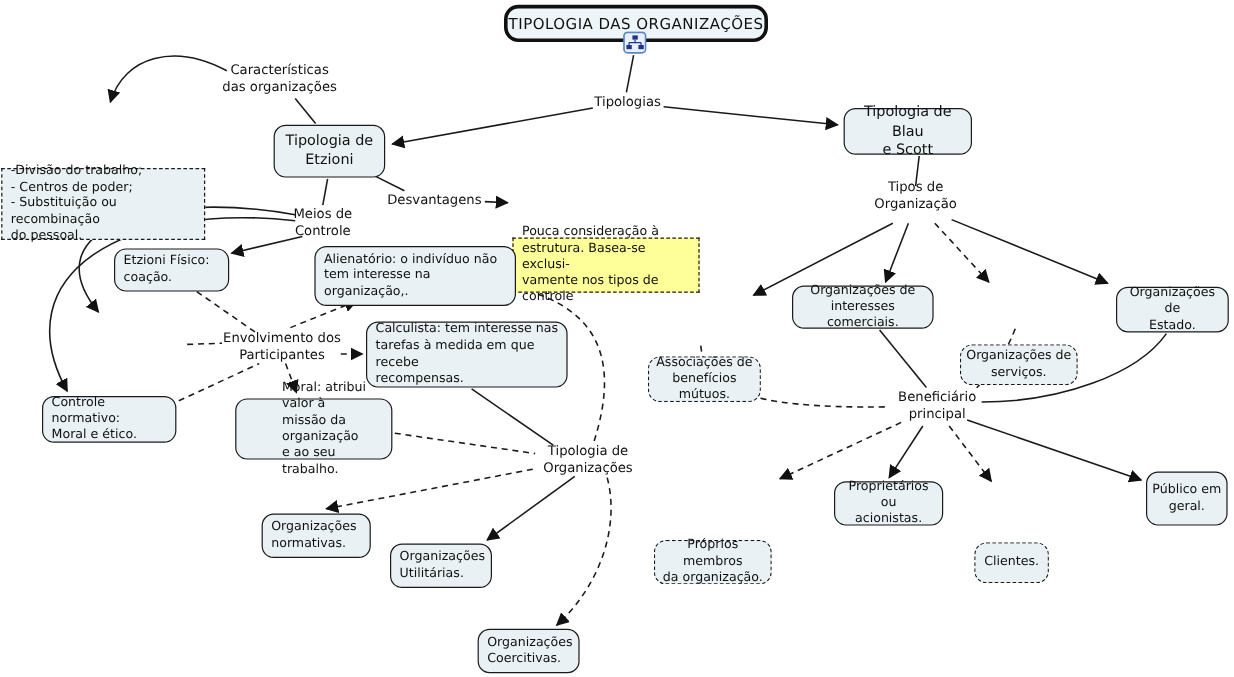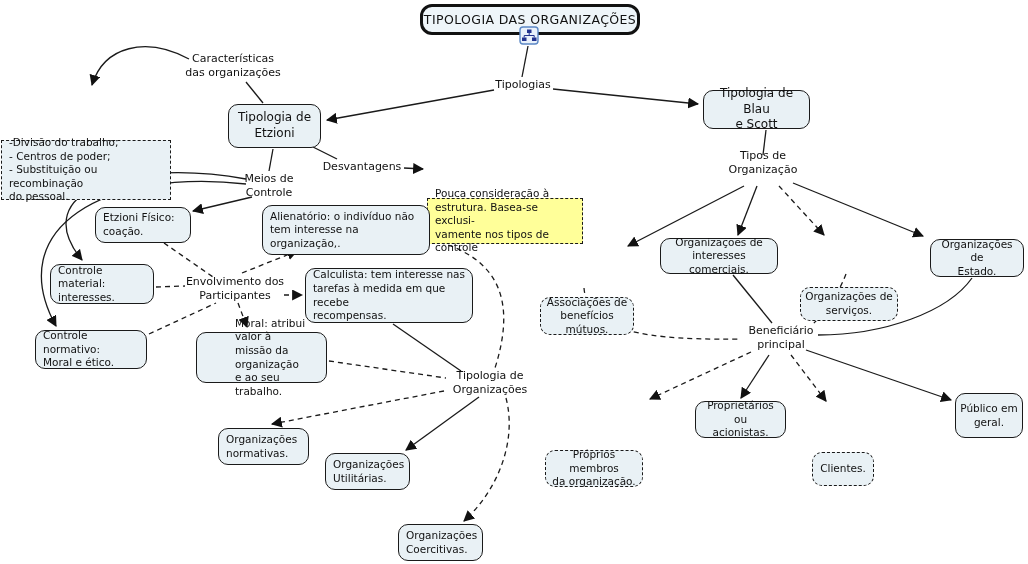--- a/index.html
+++ b/index.html
@@ -112,22 +112,20 @@
 - Centros de poder;
 - Substituição ou recombinação
 do pessoal.</div>
   <div class="node big" style="left:228px;top:104px;width:93px;height:44px;">Tipologia de
 Etzioni</div>
   <div class="node yellow dashed square left" style="left:427px;top:150px;width:156px;height:46px;">Pouca consideração à
 estrutura. Basea-se exclusi-
 vamente nos tipos de controle</div>
   <div class="node left" style="left:95px;top:207px;width:96px;height:36px;">Etzioni Físico:
 coação.</div>
-  <div class="node left" style="left:50px;top:264px;width:104px;height:40px;">Controle material:
-interesses.</div>
   <div class="node left" style="left:35px;top:330px;width:112px;height:39px;">Controle normativo:
 Moral e ético.</div>
   <div class="node left" style="left:262px;top:205px;width:168px;height:50px;">Alienatório: o indivíduo não
 tem interesse na organização,.</div>
   <div class="node left" style="left:305px;top:268px;width:168px;height:55px;">Calculista: tem interesse nas
 tarefas à medida em que recebe
 recompensas.</div>
   <div class="node left" style="left:196px;top:332px;width:131px;height:51px;padding-left:38px;">Moral: atribui valor à
 missão da organização
 e ao seu trabalho.</div>

